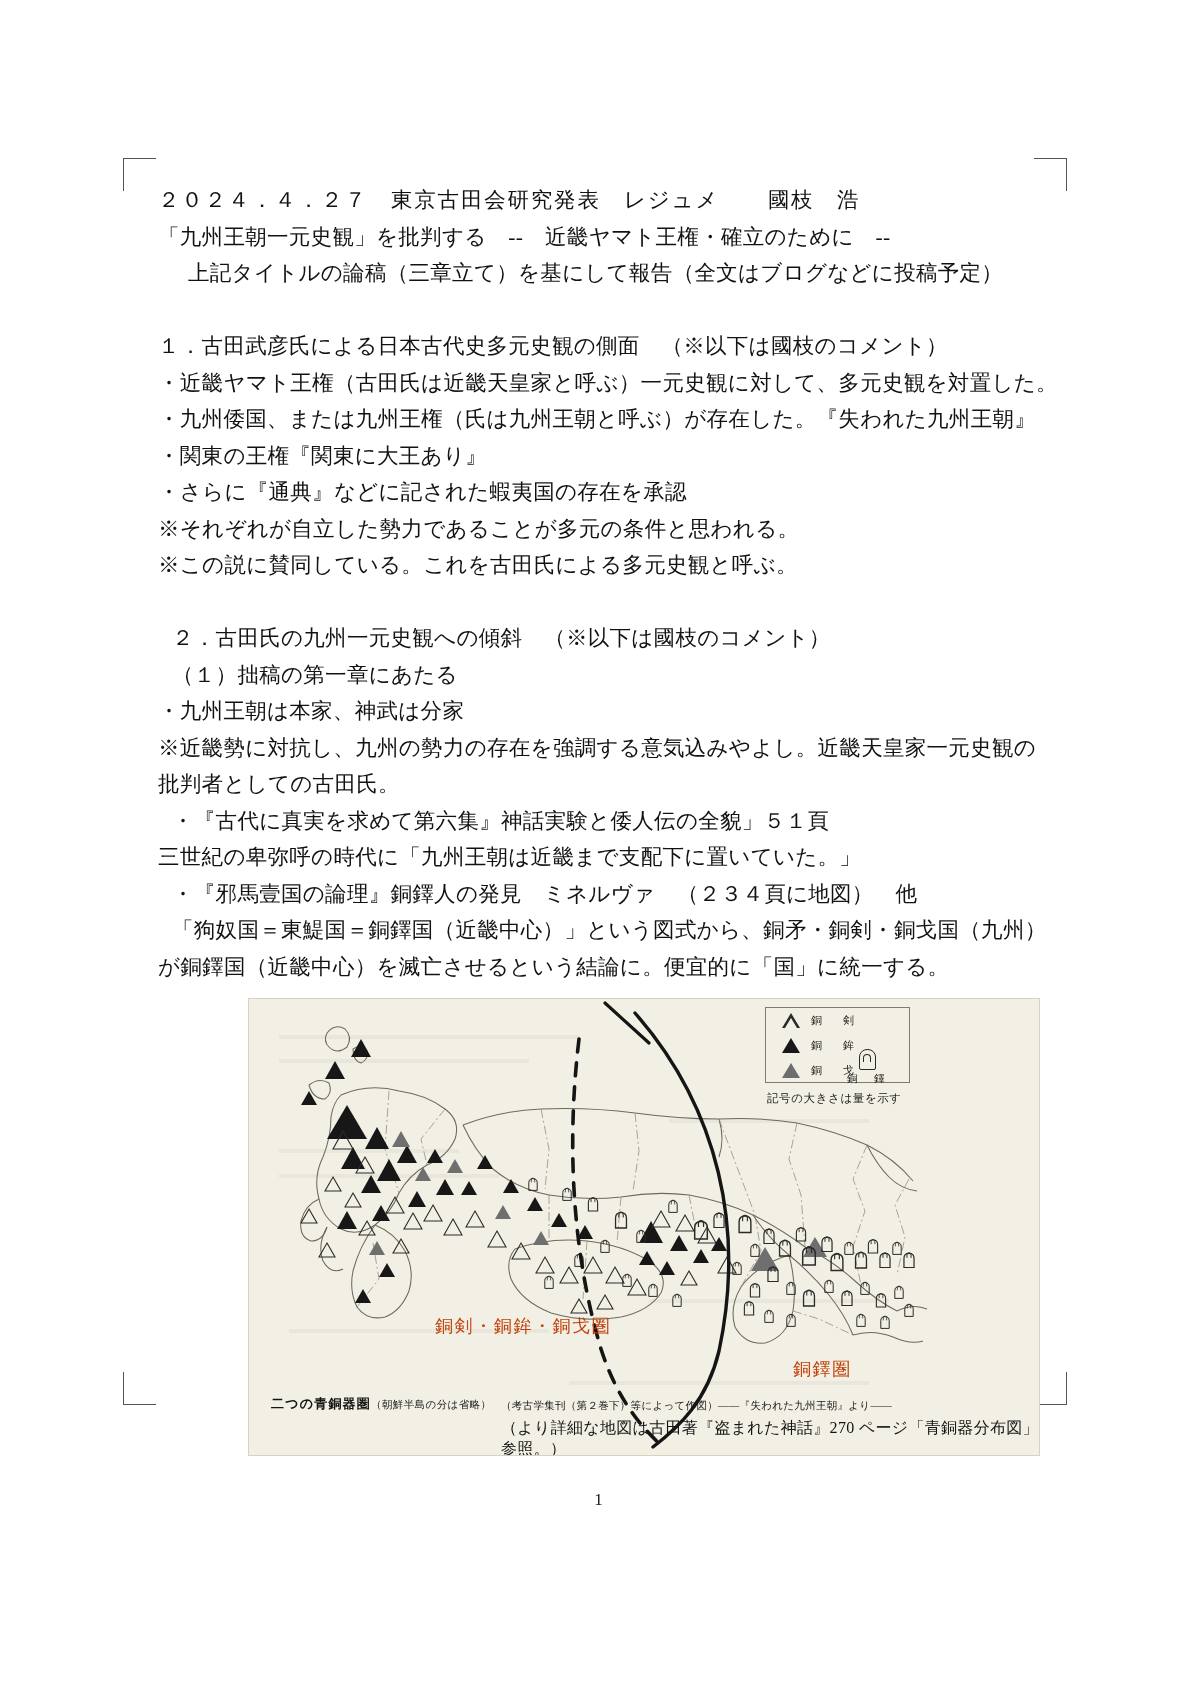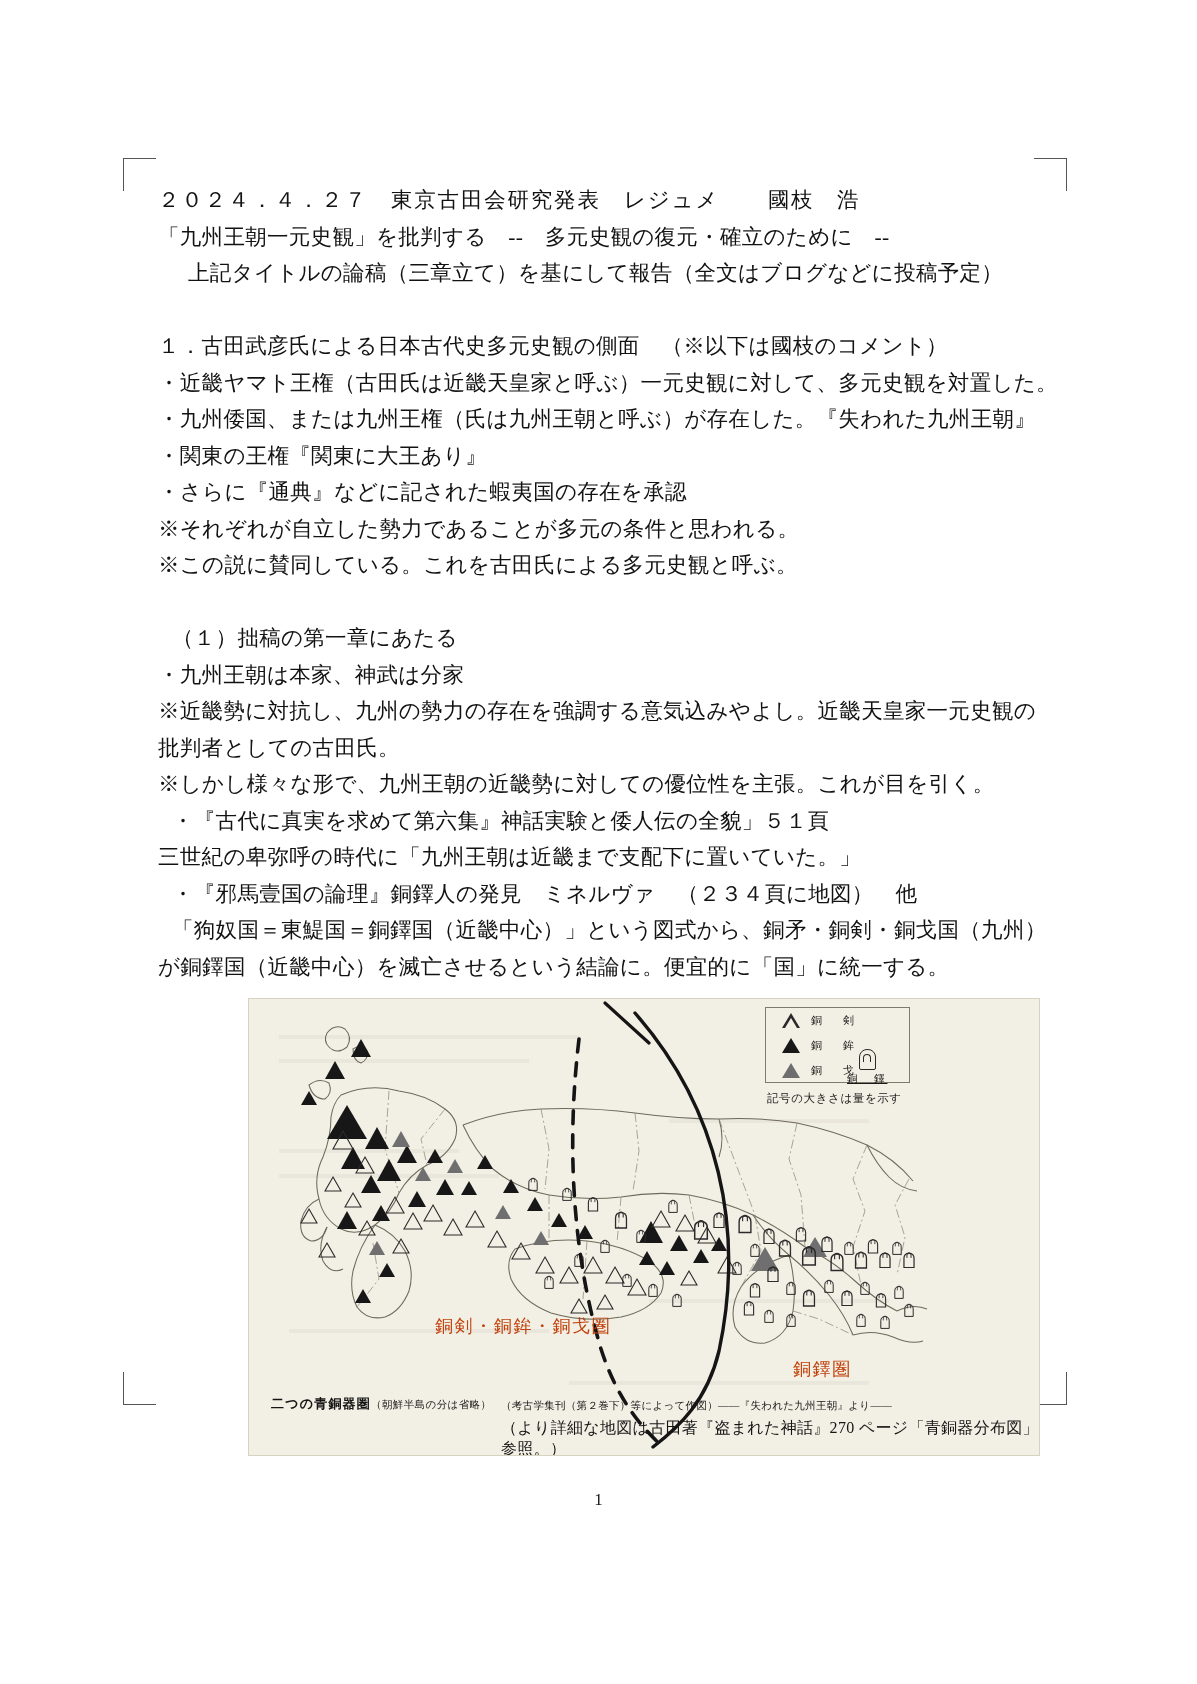--- a/index.html
+++ b/index.html
@@ -88,21 +88,20 @@
     border-left: 6.2px solid transparent; border-right: 6.2px solid transparent;
     border-bottom: 10.4px solid #f2efe4;
   }
   .tri-black { border-bottom: 15px solid #181818; }
   .tri-gray  { border-bottom: 15px solid #6e6e6e; }
 
   .dotaku-legend {
     position: absolute; left: 598px; top: 50px;
     font-size: 10.5px; letter-spacing: 3px; color: #1a1a1a;
     text-align: center;
-    text-decoration: underline;
   }
   .dotaku-glyph {
     width: 17px; height: 21px; margin: 0 auto 2px auto;
     border: 1.4px solid #2a2a2a;
     border-radius: 8px 8px 2px 2px;
     position: relative; background: transparent;
   }
   .dotaku-glyph::after {
     content:""; position:absolute; left:50%; top:4px;
     transform: translateX(-50%);
@@ -144,40 +143,40 @@
 <div class="crop crop-bl"></div>
 <div class="crop crop-br"></div>
 
 <div class="doc">
 
   <div class="hdr-row line">
     <span class="hdr-left">２０２４．４．２７　東京古田会研究発表　レジュメ</span>
     <span class="hdr-right">國枝　浩</span>
   </div>
 
-  <div class="line">「九州王朝一元史観」を批判する　--　多元史観の復元・確立のために　--</div>
+  <div class="line">「九州王朝一元史観」を批判する　--　近畿ヤマト王権・確立のために　--</div>
   <div class="line indent1">上記タイトルの論稿（三章立て）を基にして報告（全文はブログなどに投稿予定）</div>
 
   <div class="spacer"></div>
 
   <div class="line">１．古田武彦氏による日本古代史多元史観の側面　（※以下は國枝のコメント）</div>
   <div class="line">・近畿ヤマト王権（古田氏は近畿天皇家と呼ぶ）一元史観に対して、多元史観を対置した。</div>
   <div class="line">・九州倭国、または九州王権（氏は九州王朝と呼ぶ）が存在した。『失われた九州王朝』</div>
   <div class="line">・関東の王権『関東に大王あり』</div>
   <div class="line">・さらに『通典』などに記された蝦夷国の存在を承認</div>
   <div class="line">※それぞれが自立した勢力であることが多元の条件と思われる。</div>
   <div class="line">※この説に賛同している。これを古田氏による多元史観と呼ぶ。</div>
 
   <div class="spacer"></div>
 
+  <div class="line indent2">２．古田氏の九州一元史観への傾斜　（※以下は國枝のコメント）</div>
   <div class="line indent2">（１）拙稿の第一章にあたる</div>
   <div class="line">・九州王朝は本家、神武は分家</div>
   <div class="line">※近畿勢に対抗し、九州の勢力の存在を強調する意気込みやよし。近畿天皇家一元史観の</div>
   <div class="line">批判者としての古田氏。</div>
-  <div class="line">※しかし様々な形で、九州王朝の近畿勢に対しての優位性を主張。これが目を引く。</div>
   <div class="line indent2">・『古代に真実を求めて第六集』神話実験と倭人伝の全貌」５１頁</div>
 
   <div class="line"><span>三世紀の卑弥呼の時代に「九州王朝は近畿まで</span><span class="u">支配下に置いていた。</span><span>」</span></div>
 
   <div class="line indent2">・『邪馬壹国の論理』銅鐸人の発見　ミネルヴァ　（２３４頁に地図）　他</div>
   <div class="line indent2">「狗奴国＝東鯷国＝銅鐸国（近畿中心）」という図式から、銅矛・銅剣・銅戈国（九州）</div>
 
   <div class="line"><span>が銅鐸国（近畿中心）を</span><span class="u">滅亡させる</span><span>という結論に。便宜的に「国」に統一する。</span></div>
 
 </div>

